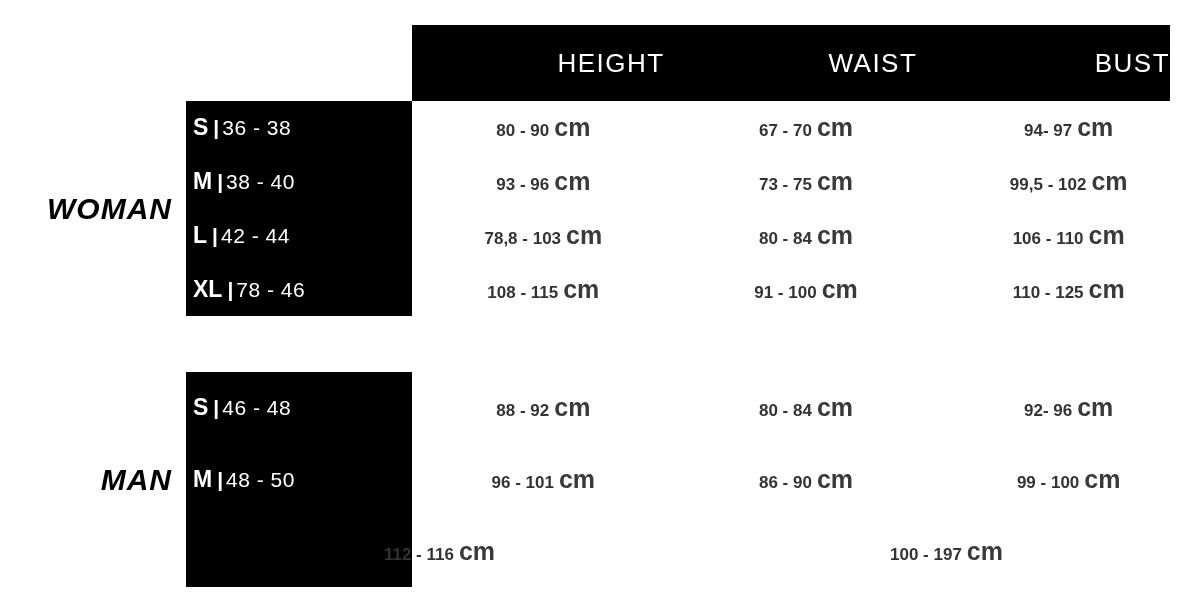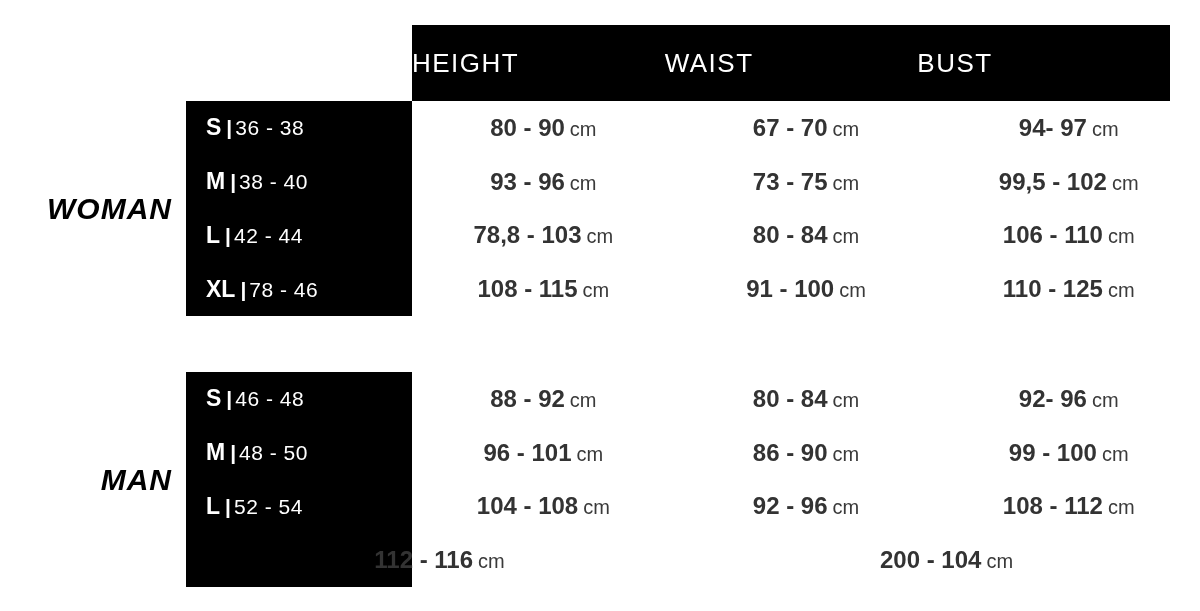--- a/index.html
+++ b/index.html
@@ -32,21 +32,21 @@
     position: absolute;
     left: 412px;
     top: 25px;
     width: 758px;
     height: 76px;
     display: flex;
     align-items: center;
   }
   .header-cell {
     flex: 1 1 0;
-    text-align: left;
+    text-align: right;
     color: #ffffff;
     font-size: 26px;
     letter-spacing: 1.5px;
     font-weight: 400;
   }
 
   
   .group {
     position: absolute;
     left: 0;
@@ -92,21 +92,21 @@
     flex-direction: column;
   }
   .row {
     flex: 1 1 0;
     display: flex;
     align-items: center;
   }
   .cell-size {
     width: 226px;
     box-sizing: border-box;
-    padding-left: 20px;
+    padding-left: 7px;
     color: #ffffff;
     font-size: 21px;
     white-space: nowrap;
   }
   .cell-size .sz {
     font-weight: bold;
     font-size: 23px;
   }
   .cell-size .sep {
     font-weight: bold;
@@ -120,26 +120,26 @@
 
   .cell-meas {
     flex: 1 1 0;
     text-align: center;
     color: #3a3a3a;
     font-size: 23px;
     white-space: nowrap;
   }
   .cell-meas .v {
     font-weight: bold;
-    font-size: 24px;
+    font-size: 17px;
     color: #333333;
   }
   .cell-meas .u {
-    font-weight: normal;
-    font-size: 20px;
+    font-weight: bold;
+    font-size: 25px;
     color: #3a3a3a;
     padding-left: 5px;
   }
 </style>
 </head>
 <body>
 
 <div class="sheet">
 
   <div class="header-band"></div>
@@ -245,40 +245,26 @@
           <span class="v">96 - 101</span><span class="u">cm</span>
         </div>
         <div class="cell-meas">
           <span class="v">86 - 90</span><span class="u">cm</span>
         </div>
         <div class="cell-meas">
           <span class="v">99 - 100</span><span class="u">cm</span>
         </div>
       </div>
 
-      <div class="row">
-        <div class="cell-size">
-          <span class="sz">L</span><span class="sep">|</span><span class="eu">52 - 54</span>
-        </div>
-        <div class="cell-meas">
-          <span class="v">104 - 108</span><span class="u">cm</span>
-        </div>
-        <div class="cell-meas">
-          <span class="v">92 - 96</span><span class="u">cm</span>
-        </div>
-        <div class="cell-meas">
-          <span class="v">108 - 112</span><span class="u">cm</span>
-        </div>
-      </div>
 
       <div class="row">
         <div class="cell-meas">
           <span class="v">112 - 116</span><span class="u">cm</span>
         </div>
         <div class="cell-meas">
-          <span class="v">200 - 104</span><span class="u">cm</span>
+          <span class="v">100 - 197</span><span class="u">cm</span>
         </div>
       </div>
 
     </div>
   </div>
 
 </div>
 
 </body></html>

